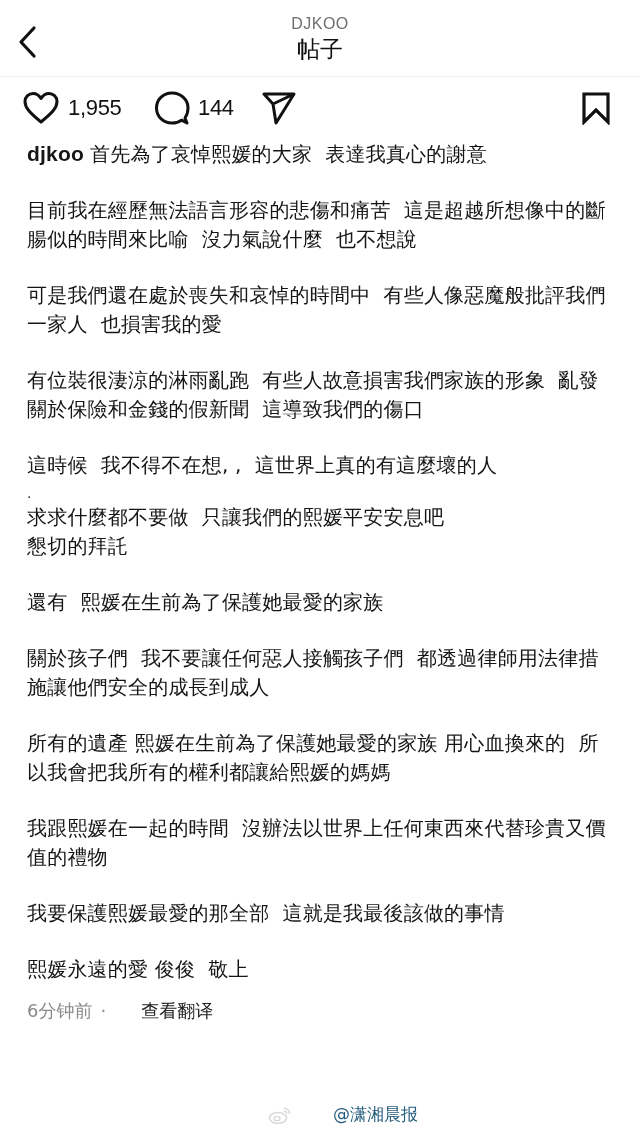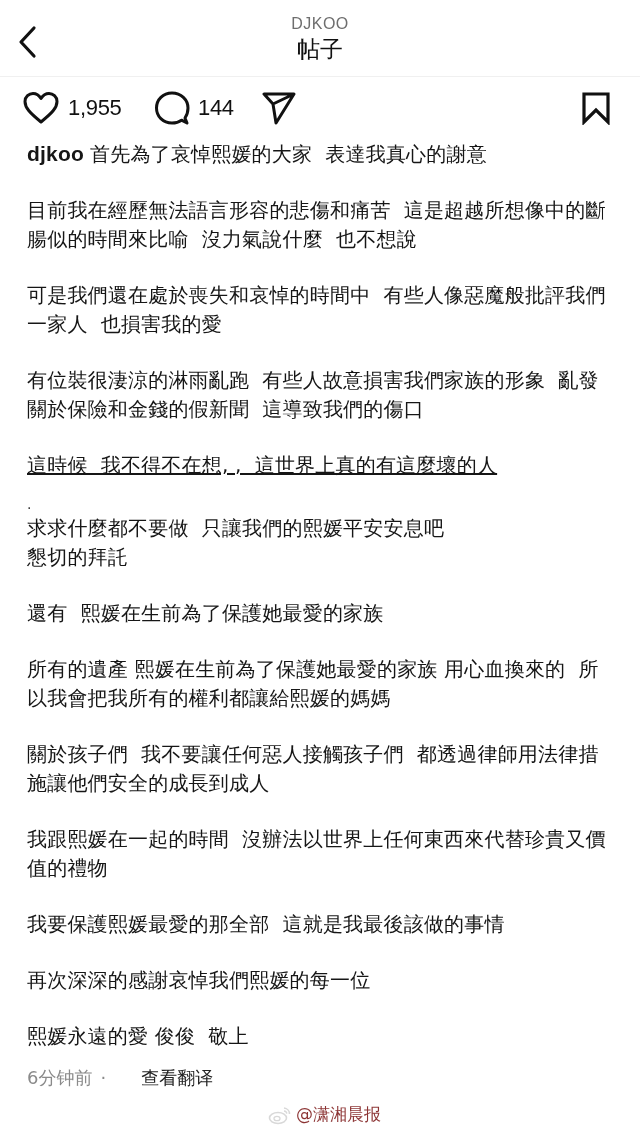--- a/index.html
+++ b/index.html
@@ -45,31 +45,31 @@
     }
     .para {
       font-size: 20px; line-height: 29px; color: #161616; margin-bottom: 27px;
       white-space: pre-wrap; letter-spacing: 0.2px;
     }
     .para.first { margin-top: 0; }
     .username {
       font-family: "Liberation Sans", sans-serif; font-weight: bold; font-size: 21px;
       margin-right: 6px; cursor: pointer;
     }
-    .para.tight { margin-bottom: 14px; text-decoration: underline; }
+    .para.tight { margin-bottom: 3px; }
     .dot-line { font-size: 14px; line-height: 20px; margin-bottom: 0; color: #333; }
     .meta {
       margin-top: -12px; font-size: 18px; line-height: 24px; color: #8a8a8a;
       display: flex; align-items: center;
     }
     .meta .sep { margin: 0 8px; }
     .meta .translate { color: #222; cursor: pointer; margin-left: 27px; }
     .watermark {
       position: absolute; left: 268px; top: 1103px; display: flex; align-items: center;
-      color: #7f1d1d; font-size: 17px; opacity: 0.9;
+      color: #0c4a6e; font-size: 17px; opacity: 0.9; gap: 37px;
     }
     .watermark svg { margin-right: 4px; }
   </style>
 </head>
 <body>
 
 <div class="header">
   <div class="back-btn">
     <svg width="20" height="34" viewBox="0 0 20 34">
       <polyline points="17,3 4,17 17,31" fill="none" stroke="#111" stroke-width="3.2" stroke-linecap="round" stroke-linejoin="round"></polyline>
@@ -109,25 +109,24 @@
 <div class="caption">
   <div class="para first"><span class="username">djkoo</span><span>首先為了哀悼熙媛的大家  表達我真心的謝意</span></div>
   <div class="para">目前我在經歷無法語言形容的悲傷和痛苦  這是超越所想像中的斷腸似的時間來比喻  沒力氣說什麼  也不想說</div>
   <div class="para">可是我們還在處於喪失和哀悼的時間中  有些人像惡魔般批評我們一家人  也損害我的愛</div>
   <div class="para">有位裝很淒涼的淋雨亂跑  有些人故意損害我們家族的形象  亂發關於保險和金錢的假新聞  這導致我們的傷口</div>
   <div class="para tight">這時候  我不得不在想, ,  這世界上真的有這麼壞的人</div>
   <div class="para dot-line">.</div>
   <div class="para">求求什麼都不要做  只讓我們的熙媛平安安息吧
 懇切的拜託</div>
   <div class="para">還有  熙媛在生前為了保護她最愛的家族</div>
+  <div class="para">關於孩子們  我不要讓任何惡人接觸孩子們  都透過律師用法律措施讓他們安全的成長到成人</div>
   <div class="para">所有的遺產 熙媛在生前為了保護她最愛的家族 用心血換來的  所以我會把我所有的權利都讓給熙媛的媽媽</div>
-  <div class="para">關於孩子們  我不要讓任何惡人接觸孩子們  都透過律師用法律措施讓他們安全的成長到成人</div>
   <div class="para">我跟熙媛在一起的時間  沒辦法以世界上任何東西來代替珍貴又價值的禮物</div>
   <div class="para">我要保護熙媛最愛的那全部  這就是我最後該做的事情</div>
-  <div class="para">再次深深的感謝哀悼我們熙媛的每一位</div>
   <div class="para">熙媛永遠的愛 俊俊  敬上</div>
 
   <div class="meta">
     <span>6分钟前</span>
     <span class="sep">·</span>
     <span class="translate">查看翻译</span>
   </div>
 </div>
 
 <div class="watermark">

